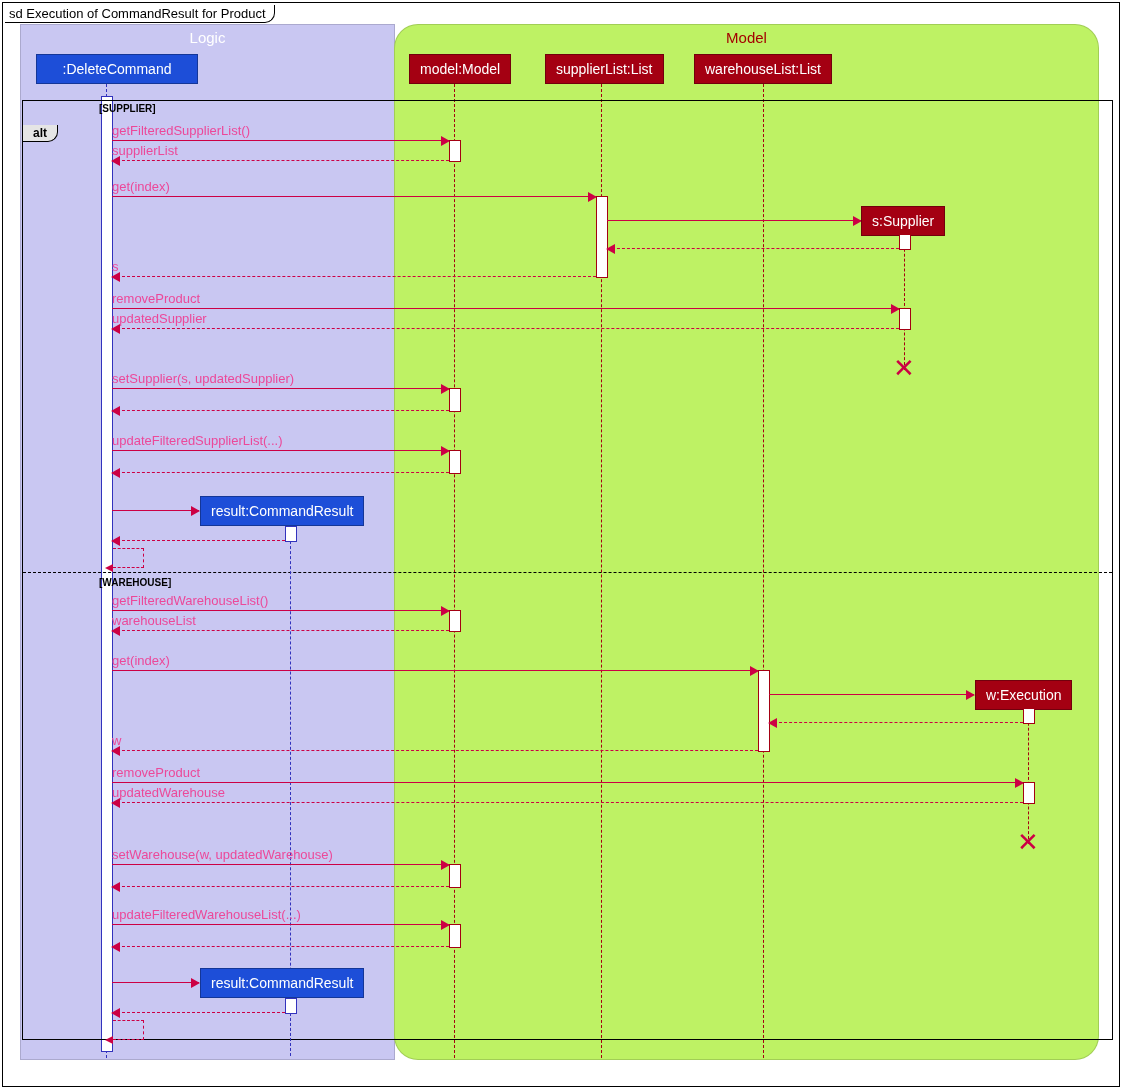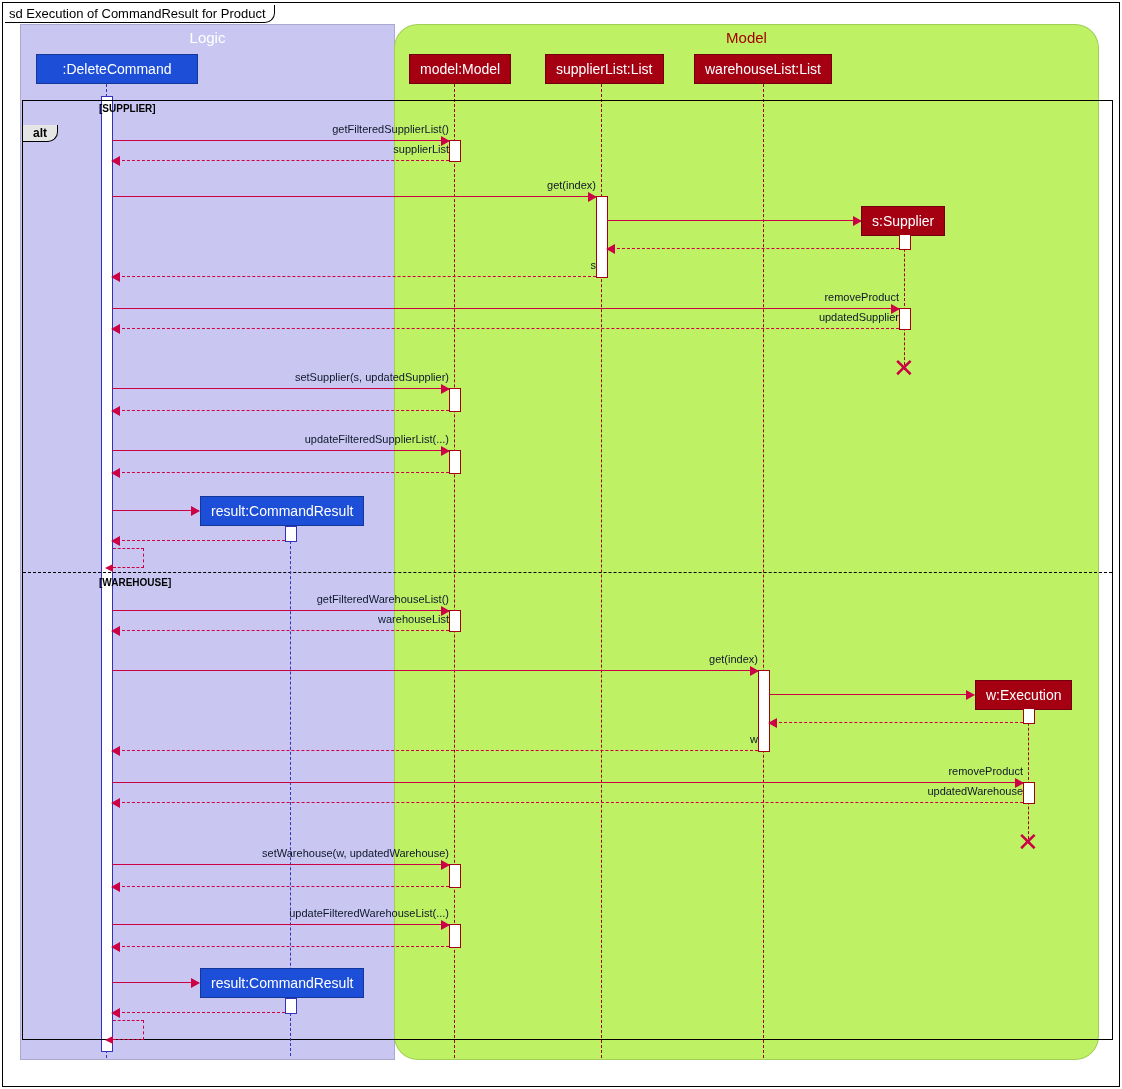--- a/index.html
+++ b/index.html
@@ -133,23 +133,23 @@
     border-left: 9px solid #cc0044;
   }
   .arrow.left .head {
     left: -1px;
     border-right: 9px solid #cc0044;
   }
   .arrow .text {
     position: absolute;
     top: -17px;
     left: 0; right: 0;
-    text-align: right;
-    color: #0f172a;
-    font-size: 11px;
+    text-align: left;
+    color: #ec4899;
+    font-size: 13px;
   }
 
   .destroy {
     position: absolute;
     font-size: 26px;
     color: #cc0044;
     transform: translate(-50%, -50%);
     line-height: 1;
   }
 

